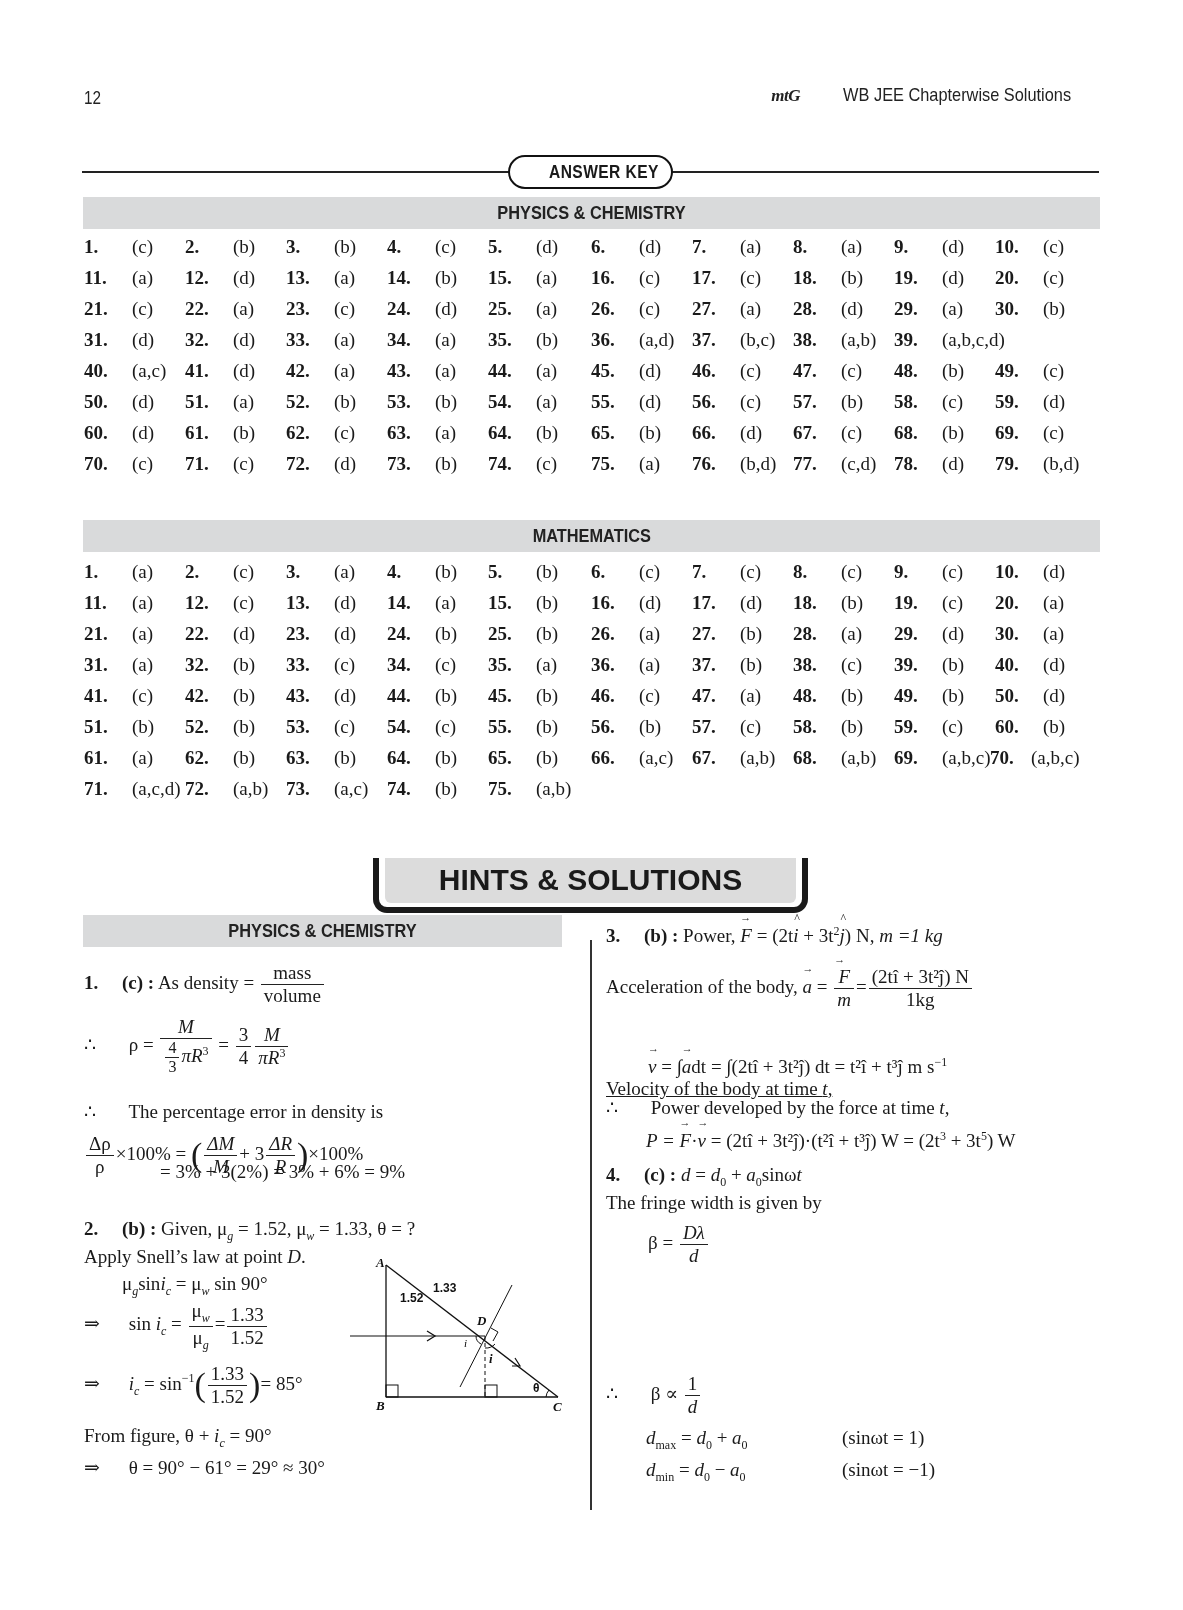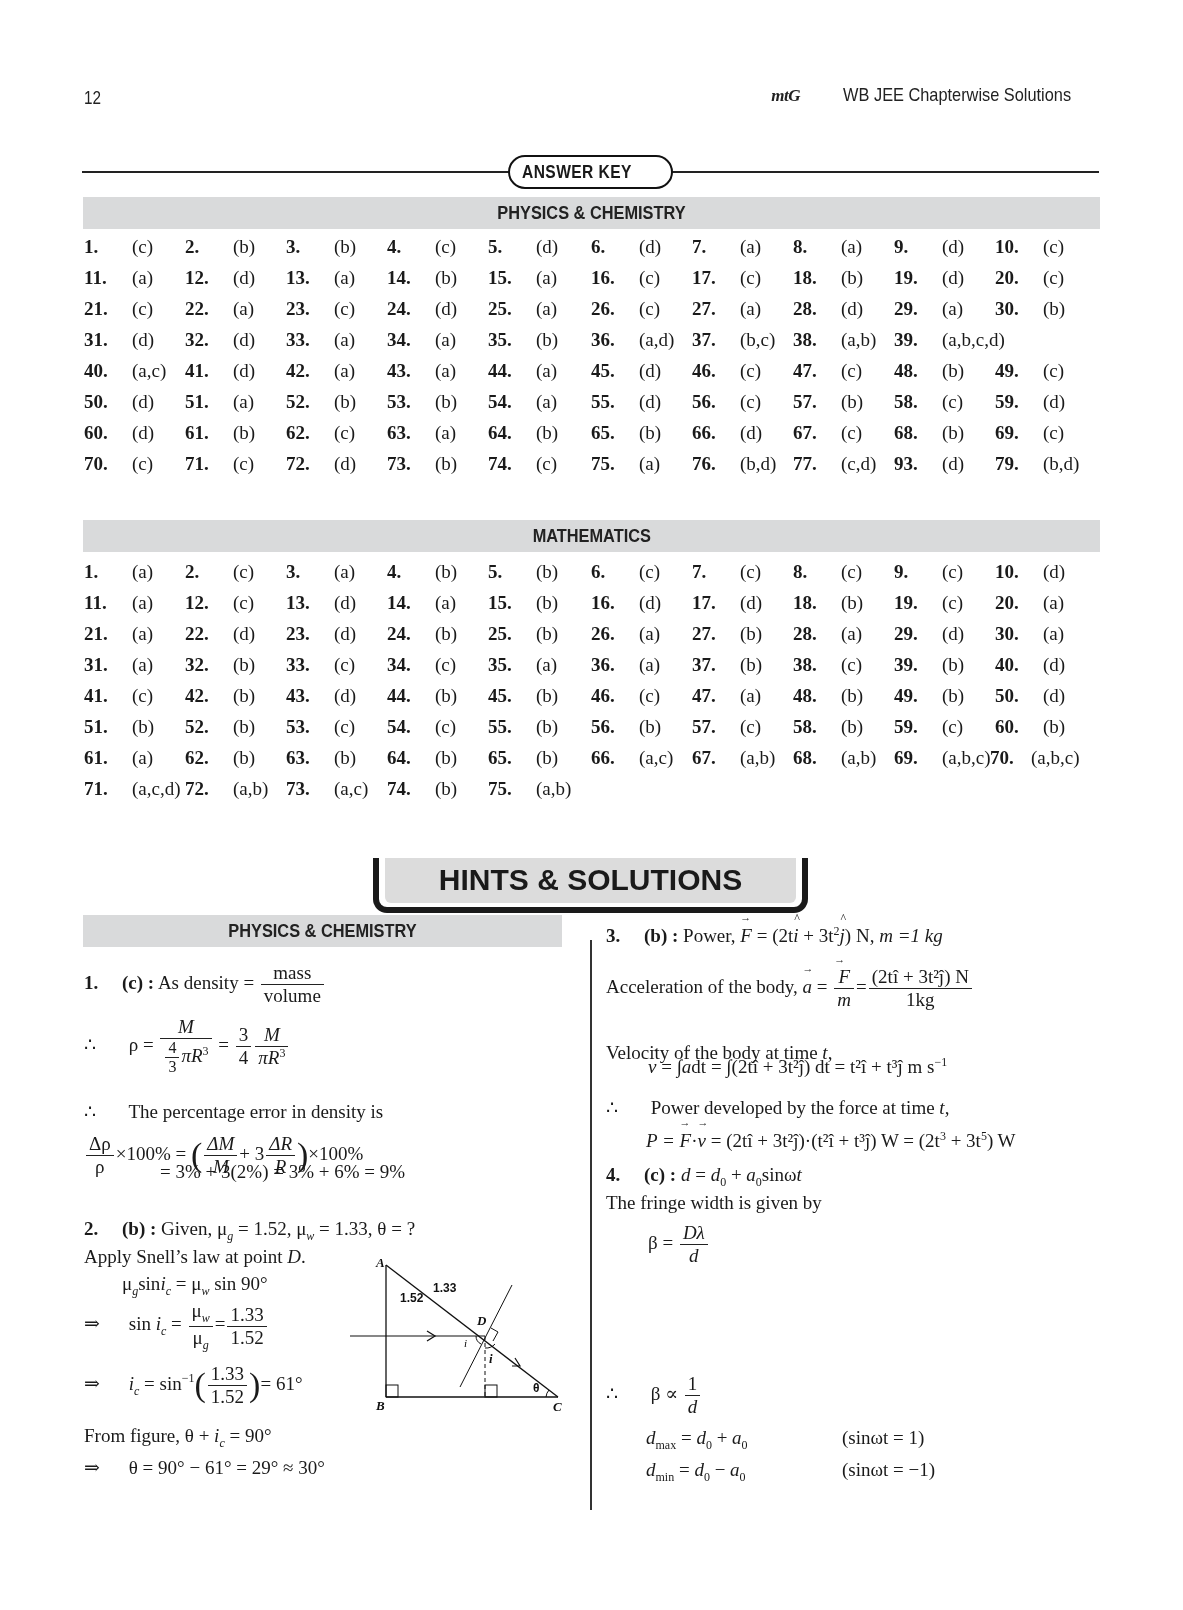--- a/index.html
+++ b/index.html
@@ -5,21 +5,21 @@
   * { box-sizing: border-box; margin: 0; padding: 0; }
   html, body { width: 1183px; height: 1610px; background: #ffffff; }
   body { position: relative; font-family: "Liberation Serif", "DejaVu Serif", serif; color: #1a1a1a; overflow: hidden; }
 
   .page-number { position: absolute; left: 84px; top: 88px; font-family: "Liberation Sans", sans-serif; font-size: 18px; color: #222; transform: scaleX(0.85); transform-origin: left; }
   .running-head { position: absolute; right: 112px; top: 84px; font-family: "Liberation Sans", sans-serif; font-size: 19px; color: #222; white-space: nowrap; }
   .running-head .brand { font-family: "Liberation Serif", serif; font-weight: bold; font-style: italic; font-size: 17px; margin-right: 6px; letter-spacing: -0.5px; }
   .running-head .title { display: inline-block; transform: scaleX(0.86); transform-origin: right; }
 
   .ak-rule { position: absolute; left: 82px; width: 1017px; top: 171px; height: 1.5px; background: #222; }
-  .ak-pill { position: absolute; left: 508px; top: 155px; width: 165px; height: 34px; border: 2.5px solid #111; border-radius: 17px; background: #fff; text-align: left; line-height: 29px; font-family: "Liberation Sans", sans-serif; font-weight: bold; font-size: 19px; letter-spacing: 0.5px; }
+  .ak-pill { position: absolute; left: 508px; top: 155px; width: 165px; height: 34px; border: 2.5px solid #111; border-radius: 17px; background: #fff; text-align: right; line-height: 29px; font-family: "Liberation Sans", sans-serif; font-weight: bold; font-size: 19px; letter-spacing: 0.5px; }
   .ak-pill span { display: inline-block; transform: scaleX(0.82); }
 
   .band { position: absolute; left: 83px; width: 1017px; height: 32px; background: #d9dadb; text-align: center; font-family: "Liberation Sans", sans-serif; font-weight: bold; font-size: 19px; line-height: 32px; color: #222; }
   .band span { display: inline-block; transform: scaleX(0.86); }
 
   .ak-grid { position: absolute; left: 84px; width: 1020px; }
   .ak-row { position: relative; height: 31px; font-size: 19px; }
   .ak-num { position: absolute; font-weight: bold; }
   .ak-ans { position: absolute; }
 
@@ -222,21 +222,21 @@
       <span class="ak-num" style="left: 303px;">73.</span>
       <span class="ak-ans" style="left: 351px;">(b)</span>
       <span class="ak-num" style="left: 404px;">74.</span>
       <span class="ak-ans" style="left: 452px;">(c)</span>
       <span class="ak-num" style="left: 507px;">75.</span>
       <span class="ak-ans" style="left: 555px;">(a)</span>
       <span class="ak-num" style="left: 608px;">76.</span>
       <span class="ak-ans" style="left: 656px;">(b,d)</span>
       <span class="ak-num" style="left: 709px;">77.</span>
       <span class="ak-ans" style="left: 757px;">(c,d)</span>
-      <span class="ak-num" style="left: 810px;">93.</span>
+      <span class="ak-num" style="left: 810px;">78.</span>
       <span class="ak-ans" style="left: 858px;">(d)</span>
       <span class="ak-num" style="left: 911px;">79.</span>
       <span class="ak-ans" style="left: 959px;">(b,d)</span>
     </div>
   </div>
 
 <div class="band" style="top:520px;"><span>MATHEMATICS</span></div>
 <div class="ak-grid" id="grid-math" style="top:561px;">
     <div class="ak-row">
       <span class="ak-num" style="left: 0px;">1.</span>
@@ -456,21 +456,21 @@
 </div>
 
 <div class="sol" style="left:84px; top:1300px;">
   <span class="impl">⇒</span>
   <span>sin </span><span class="i">i</span><sub class="i">c</sub><span> =</span>
   <span class="frac"><span class="num"><span>μ</span><sub class="i">w</sub></span><span><span>μ</span><sub class="i">g</sub></span></span>=<span class="frac"><span class="num">1.33</span><span>1.52</span></span>
 </div>
 
 <div class="sol" style="left:84px; top:1363px;">
   <span class="impl">⇒</span>
-  <span class="i">i</span><sub class="i">c</sub><span> = sin</span><sup>−1</sup><span class="paren-big">(</span><span class="frac"><span class="num">1.33</span><span>1.52</span></span><span class="paren-big">)</span><span>= 61°</span>
+  <span class="i">i</span><sub class="i">c</sub><span> = sin</span><sup>−1</sup><span class="paren-big">(</span><span class="frac"><span class="num">1.33</span><span>1.52</span></span><span class="paren-big">)</span><span>= 85°</span>
 </div>
 
 <div class="sol" style="left:84px; top:1424px;">
   <span>From figure, θ + </span><span class="i">i</span><sub class="i">c</sub><span> = 90°</span>
 </div>
 
 <div class="sol" style="left:84px; top:1456px;">
   <span class="impl">⇒</span>
   <span>θ = 90° − 61° = 29° ≈ 30°</span>
 </div>
@@ -509,21 +509,21 @@
   <span>Power,</span>
   <span class="i vec">F</span><span> = (2t</span><span class="i hat">i</span><span> + 3t</span><sup>2</sup><span class="i hat">j</span><span>) N,  </span><span class="i">m =1 kg</span>
 </div>
 
 <div class="sol" style="left:606px; top:966px;">
   <span>Acceleration of the body, </span>
   <span class="i vec">a</span><span> =</span>
   <span class="frac"><span class="num i vec">F</span><span class="i">m</span></span>=<span class="frac"><span class="num">(2tî + 3t²ĵ) N</span><span>1kg</span></span>
 </div>
 
-<div class="sol" style="left:606px; top:1041px;">
+<div class="sol" style="left:606px; top:1077px;text-decoration:underline;">
   <span>Velocity of the body at time </span><span class="i">t</span><span>,</span>
 </div>
 
 <div class="sol" style="left:648px; top:1055px;">
   <span class="i vec">v</span><span> = ∫</span><span class="i vec">a</span><span>dt = ∫(2tî + 3t²ĵ) dt = t²î + t³ĵ  m s</span><sup>−1</sup>
 </div>
 
 <div class="sol" style="left:606px; top:1096px;">
   <span class="therefore">∴</span>
   <span>Power developed by the force at time </span><span class="i">t</span><span>,</span>

